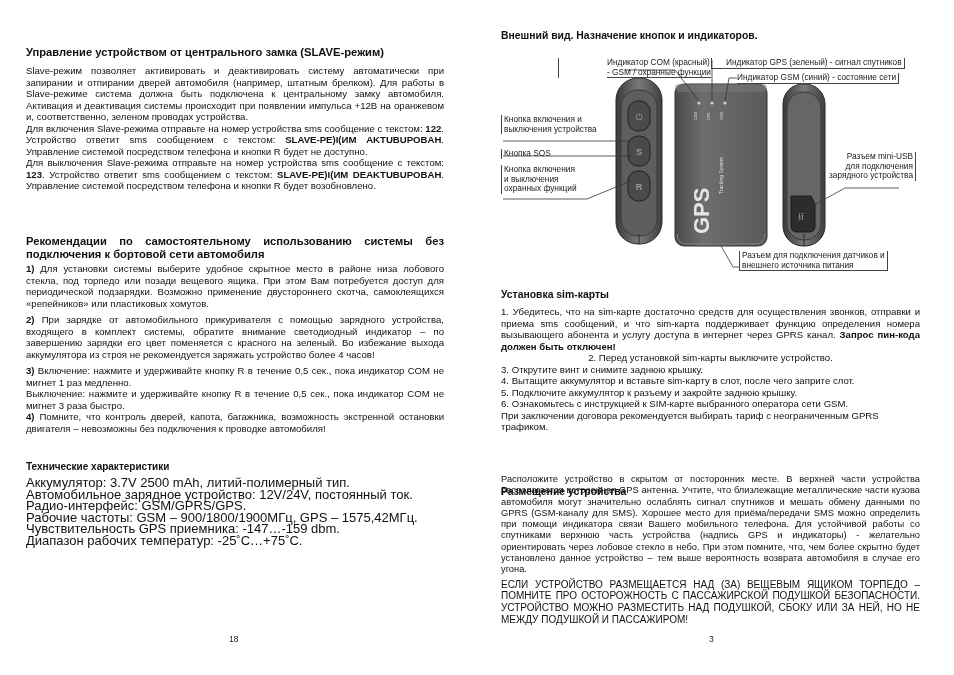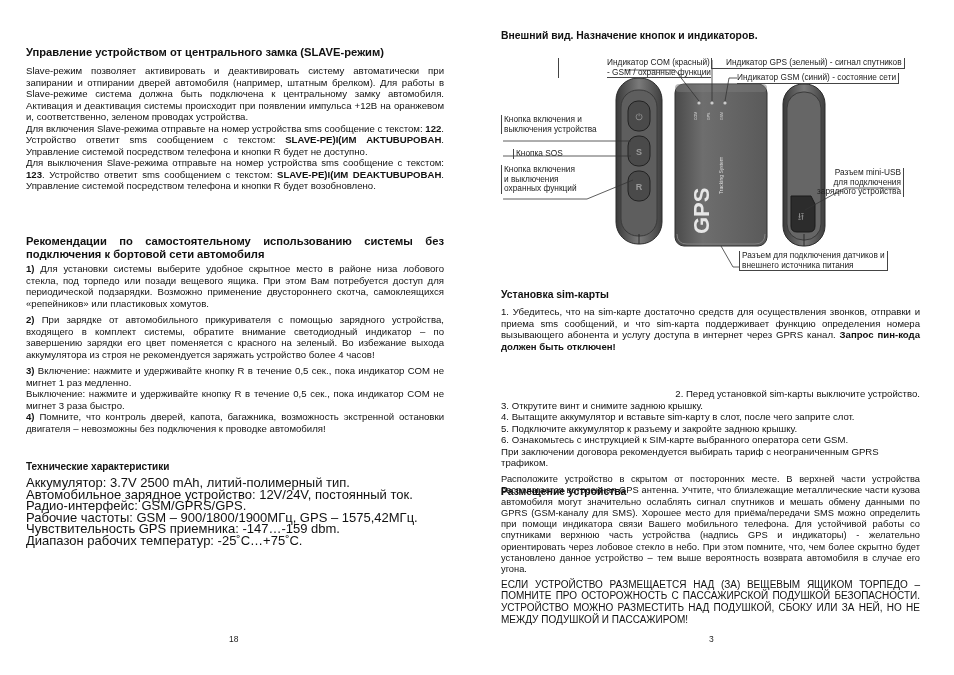--- a/index.html
+++ b/index.html
@@ -136,41 +136,41 @@
       <div>Индикатор COM (красный)</div>
       <div style="border-bottom:1px solid #444; display:inline-block;">- GSM / охранные функции</div>
     </div>
     <div class="lbl rightbar" style="left:210px; top:10px; border-left:1px solid #444; padding-left:14px; border-bottom:1px solid #444;">Индикатор GPS (зеленый) - сигнал спутников</div>
     <div class="lbl rightbar" style="left:236px; top:25px; border-bottom:1px solid #444;">Индикатор GSM (синий) - состояние сети</div>
 
     <div class="lbl leftbar" style="left:0; top:67px;">
       <div>Кнопка включения и</div>
       <div>выключения устройства</div>
     </div>
-    <div class="lbl leftbar" style="left:0; top:101px;margin-left:12px;">Кнопка SOS</div>
+    <div class="lbl leftbar" style="left:0; top:101px;">Кнопка SOS</div>
     <div class="lbl leftbar" style="left:0; top:117px;">
       <div>Кнопка включения</div>
       <div>и выключения</div>
       <div>охранных функций</div>
     </div>
-    <div class="lbl rightbar" style="right:16px; top:104px;margin-top:16px;">
+    <div class="lbl rightbar" style="right:4px; top:104px;">
       <div>Разъем mini-USB</div>
       <div>для подключения</div>
       <div>зарядного устройства</div>
     </div>
     <div class="lbl rightbar" style="left:238px; top:203px; border-left:1px solid #444; padding-left:2px; border-bottom:1px solid #444;">
       <div style="text-align:right;">Разъем для подключения датчиков и</div>
       <div style="text-align:left;">внешнего источника питания</div>
     </div>
   </div>
 
   <h2 style="top:288px; font-size:10.4px;">Установка sim-карты</h2>
   <div class="para" style="top:306px;">
     <p><span>1. Убедитесь, что на sim-карте достаточно средств для осуществления звонков, отправки и приема sms сообщений, и что sim-карта поддерживает функцию определения номера вызывающего абонента  и  услугу доступа в интернет через GPRS канал. </span><span class="b">Запрос пин-кода должен быть отключен!</span></p>
-    <p style="text-align:right;margin-top:36px;">2. Перед установкой sim-карты выключите устройство.</p>
+    <p style="text-align:center;">2. Перед установкой sim-карты выключите устройство.</p>
     <p style="text-align:left;">3. Открутите винт и снимите заднюю крышку.</p>
     <p style="text-align:left;">4. Вытащите аккумулятор и вставьте sim-карту в слот, после чего заприте слот.</p>
     <p style="text-align:left;">5. Подключите аккумулятор к разъему и закройте заднюю крышку.</p>
     <p style="text-align:left;">6. Ознакомьтесь с инструкцией к SIM-карте выбранного оператора сети GSM.</p>
     <p style="text-align:left;">При заключении договора рекомендуется выбирать тариф с неограниченным GPRS трафиком.</p>
   </div>
 
   <h2 style="top:452px; font-size:10.4px;margin-top:33px;">Размещение устройства</h2>
   <div class="para" style="top:474px; font-size:9.3px; line-height:11.3px;">
     <p>Расположите устройство в скрытом от посторонних месте. В верхней части устройства располагается встроенная GPS антенна. Учтите, что близлежащие металлические части кузова автомобиля могут значительно ослаблять сигнал спутников и мешать обмену данными по GPRS (GSM-каналу для SMS). Хорошее место для приёма/передачи SMS можно определить при помощи индикатора связи Вашего мобильного телефона. Для устойчивой работы со спутниками верхнюю часть устройства (надпись GPS и индикаторы) - желательно ориентировать через лобовое стекло в небо. При этом помните, что, чем более скрытно будет установлено данное устройство – тем выше вероятность возврата автомобиля в случае его угона.</p>

